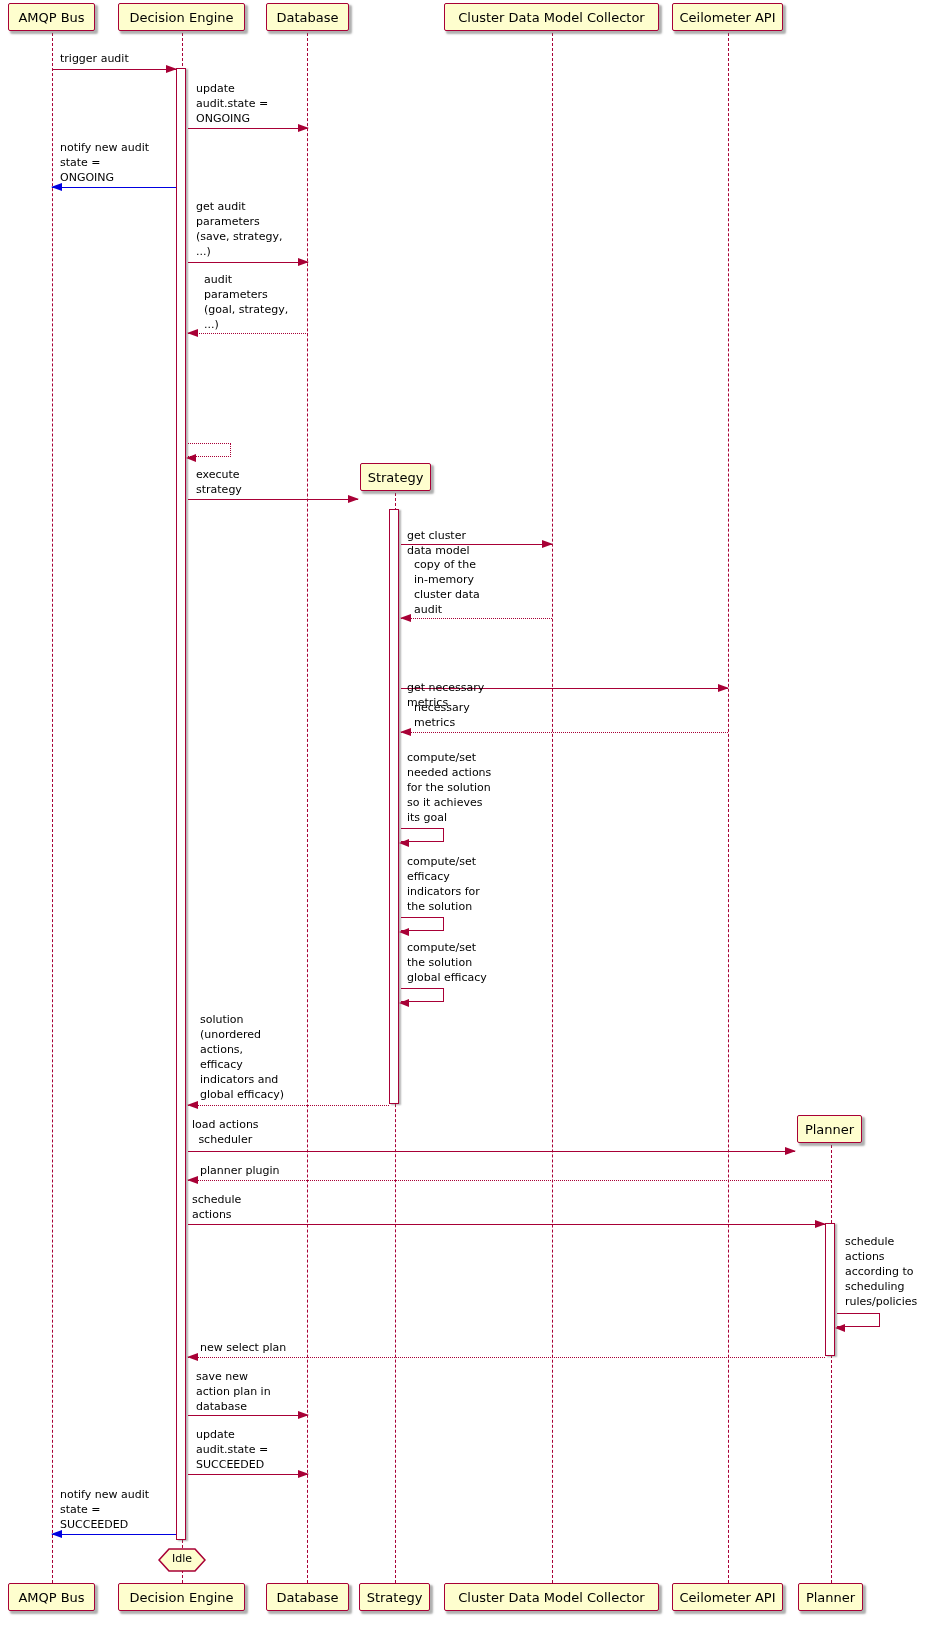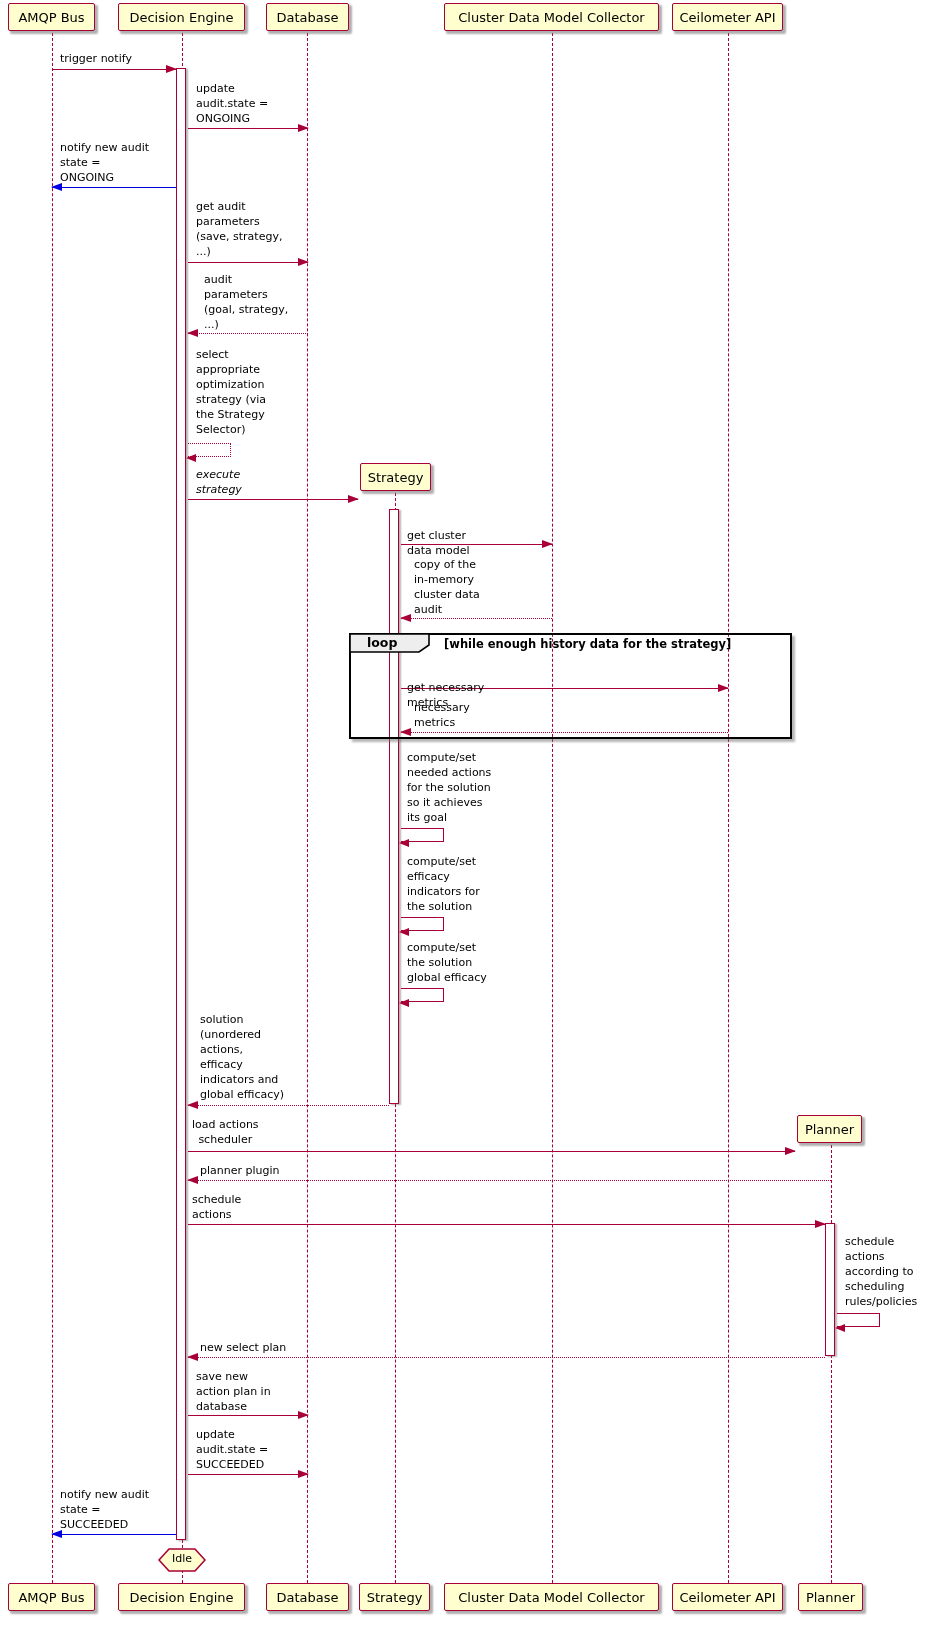--- a/index.html
+++ b/index.html
@@ -48,29 +48,22 @@
   <div class="lifeline" style="left:307px;top:33px;height:1550px;"></div>
   <div class="lifeline" style="left:395px;top:493px;height:1090px;"></div>
   <div class="lifeline" style="left:552px;top:33px;height:1550px;"></div>
   <div class="lifeline" style="left:728px;top:33px;height:1550px;"></div>
   <div class="lifeline" style="left:831px;top:1145px;height:438px;"></div>
 
   <div class="activation" style="left:176px;top:68px;height:1470px;"></div>
   <div class="activation" style="left:389px;top:509px;height:593px;"></div>
   <div class="activation" style="left:825px;top:1223px;height:131px;"></div>
 
-  <div class="loopframe" style="left:349px;top:633px;width:439px;height:102px;">
-    <svg class="loop-tab-svg" width="82" height="21">
-      <polygon points="1,1 80,1 80,12 70,19 1,19" fill="#EEEEEE" stroke="#000000" stroke-width="1.6"></polygon>
-    </svg>
-    <span class="loop-label">loop</span>
-    <span class="loop-cond">[while enough history data for the strategy]</span>
-  </div>
-
-  <div class="msg-label" style="left:60px;top:51px;">trigger notify</div>
+
+  <div class="msg-label" style="left:60px;top:51px;">trigger audit</div>
   <div class="arrow right" style="left:52px;width:124px;top:69px;"></div>
 
   <div class="msg-label" style="left:196px;top:81px;">update
 audit.state =
 ONGOING</div>
   <div class="arrow right" style="left:188px;width:120px;top:128px;"></div>
 
   <div class="msg-label" style="left:60px;top:140px;">notify new audit
 state =
 ONGOING</div>
@@ -81,29 +74,23 @@
 (save, strategy,
 ...)</div>
   <div class="arrow right" style="left:188px;width:120px;top:262px;"></div>
 
   <div class="msg-label" style="left:204px;top:272px;">audit
 parameters
 (goal, strategy,
 ...)</div>
   <div class="arrow left dotted" style="left:188px;width:120px;top:333px;"></div>
 
-  <div class="msg-label" style="left:196px;top:347px;">select
-appropriate
-optimization
-strategy (via
-the Strategy
-Selector)</div>
   <div class="selfmsg dotted" style="left:188px;top:443px;"></div>
 
-  <div class="msg-label" style="left:196px;top:467px;font-style:italic;">execute
+  <div class="msg-label" style="left:196px;top:467px;">execute
 strategy</div>
   <div class="arrow right" style="left:188px;width:170px;top:499px;"></div>
 
   <div class="msg-label" style="left:407px;top:528px;">get cluster
 data model</div>
   <div class="arrow right" style="left:401px;width:151px;top:544px;"></div>
 
   <div class="msg-label" style="left:414px;top:557px;">copy of the
 in-memory
 cluster data

